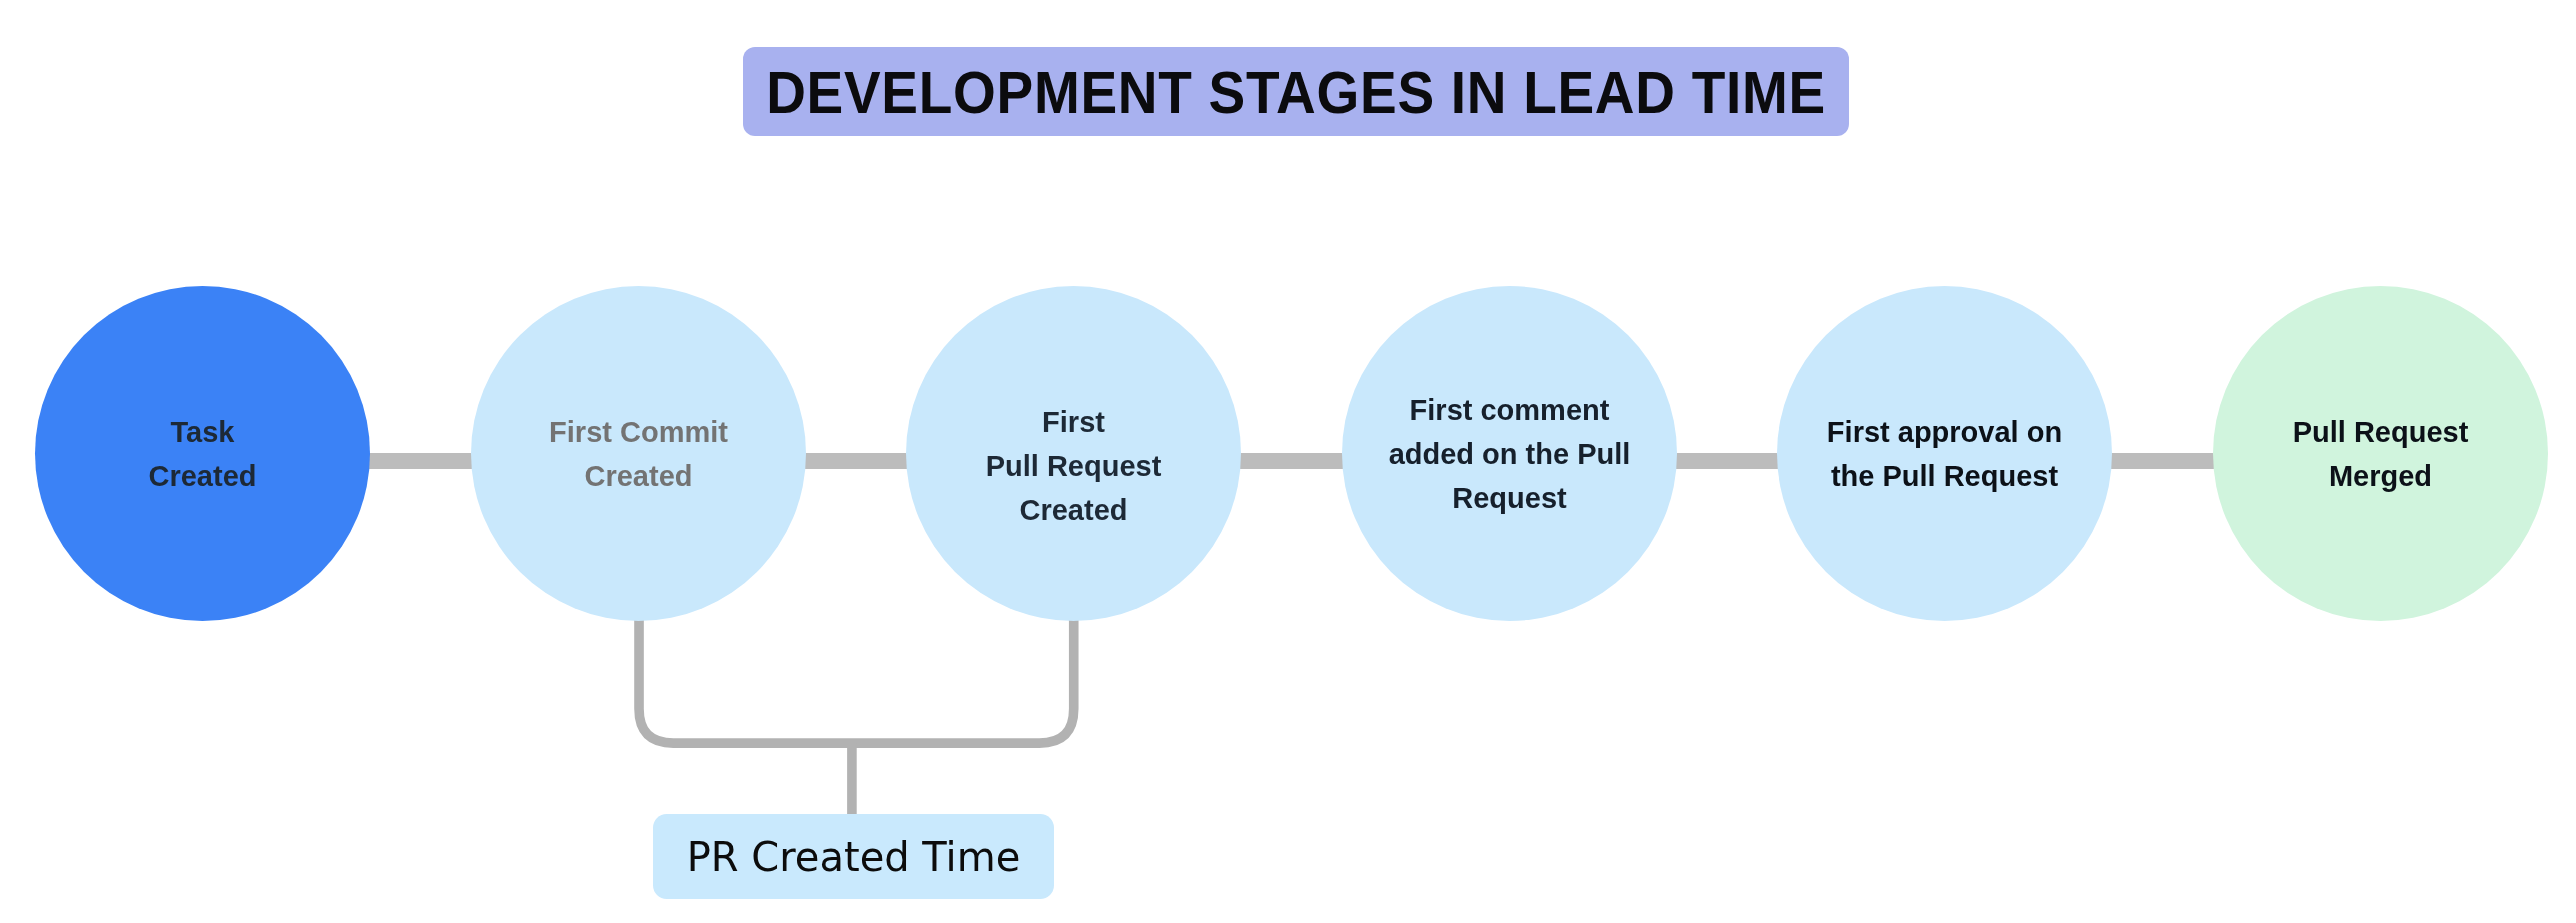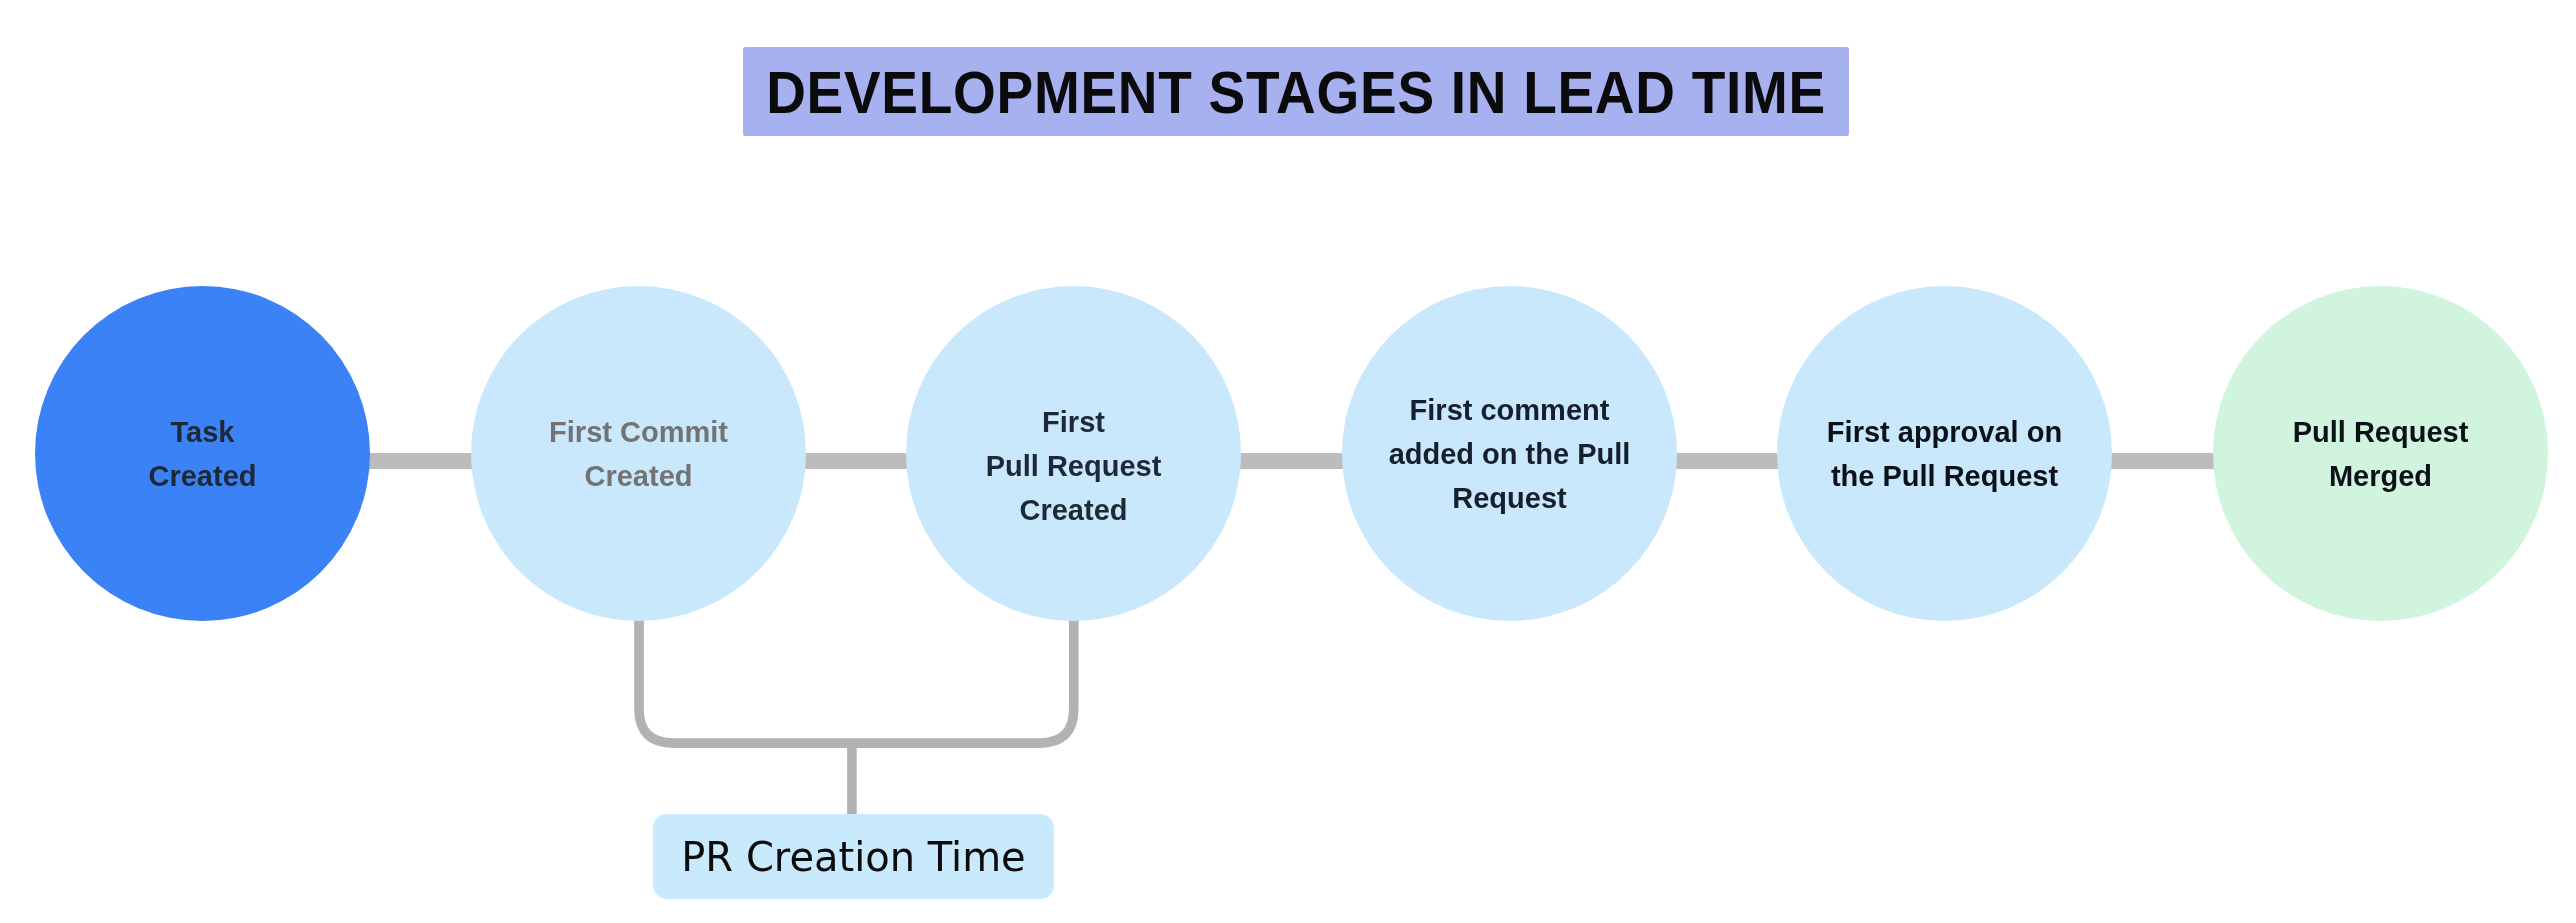--- a/index.html
+++ b/index.html
@@ -11,21 +11,21 @@
     overflow: hidden;
     font-family: "Liberation Sans", "DejaVu Sans", sans-serif;
   }
 
   .title-banner {
     position: absolute;
     left: 743px;
     top: 47px;
     width: 1106px;
     height: 89px;
-    border-radius: 2px;
+    border-radius: 12px;
     display: flex;
     align-items: center;
     justify-content: center;
   }
   .title-banner .title-text {
     font-size: 55px;
     font-weight: 600;
     letter-spacing: 0.7px;
     color: #0b0b0e;
     transform: scaleY(1.08);
@@ -129,17 +129,17 @@
 added on the Pull
 Request</div>
   </div>
 
   <div class="stage-circle" style="left: 2213px; background: rgb(208, 244, 221);">
     <div class="stage-label" style="color: rgb(12, 17, 24);">Pull Request
 Merged</div>
   </div>
 
   <div class="annotation-box" style="background: rgb(201, 233, 253);">
-    <span class="annotation-text">PR Creation Time</span>
+    <span class="annotation-text">PR Created Time</span>
   </div>
 
 </div>
 
 
 </body></html>

